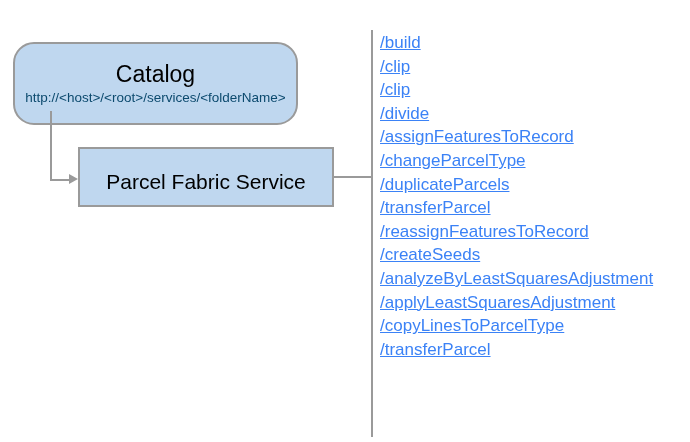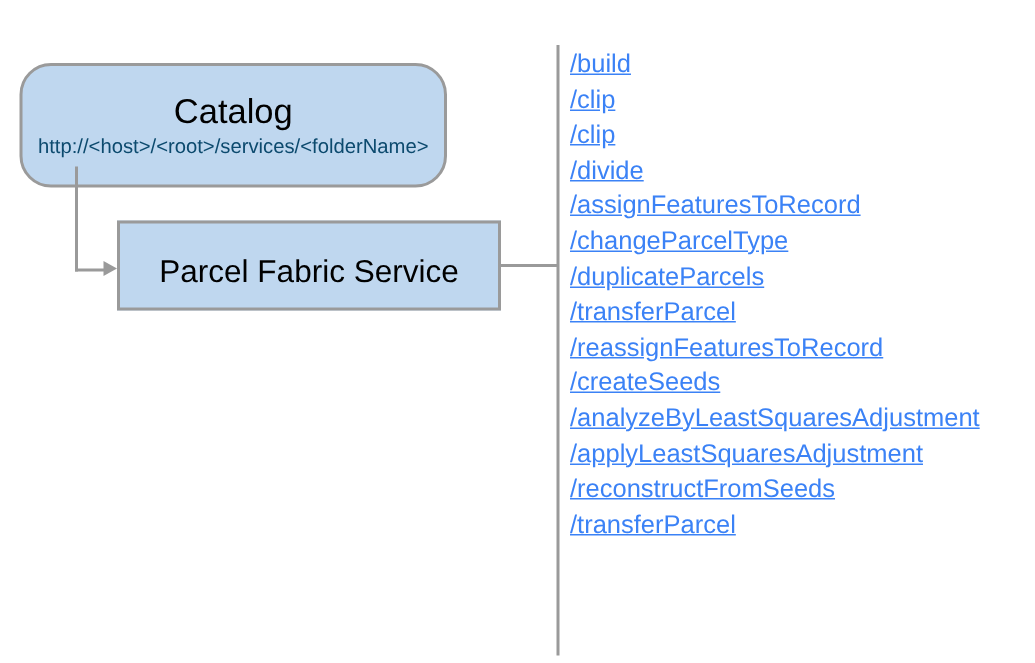--- a/index.html
+++ b/index.html
@@ -161,17 +161,17 @@
     <li>/clip</li>
     <li>/divide</li>
     <li>/assignFeaturesToRecord</li>
     <li>/changeParcelType</li>
     <li>/duplicateParcels</li>
     <li>/transferParcel</li>
     <li>/reassignFeaturesToRecord</li>
     <li>/createSeeds</li>
     <li>/analyzeByLeastSquaresAdjustment</li>
     <li>/applyLeastSquaresAdjustment</li>
-    <li>/reconstructFromSeeds</li>
+    <li>/copyLinesToParcelType</li>
     <li>/transferParcel</li>
   </ul>
 
 </div>
 
 </body></html>

